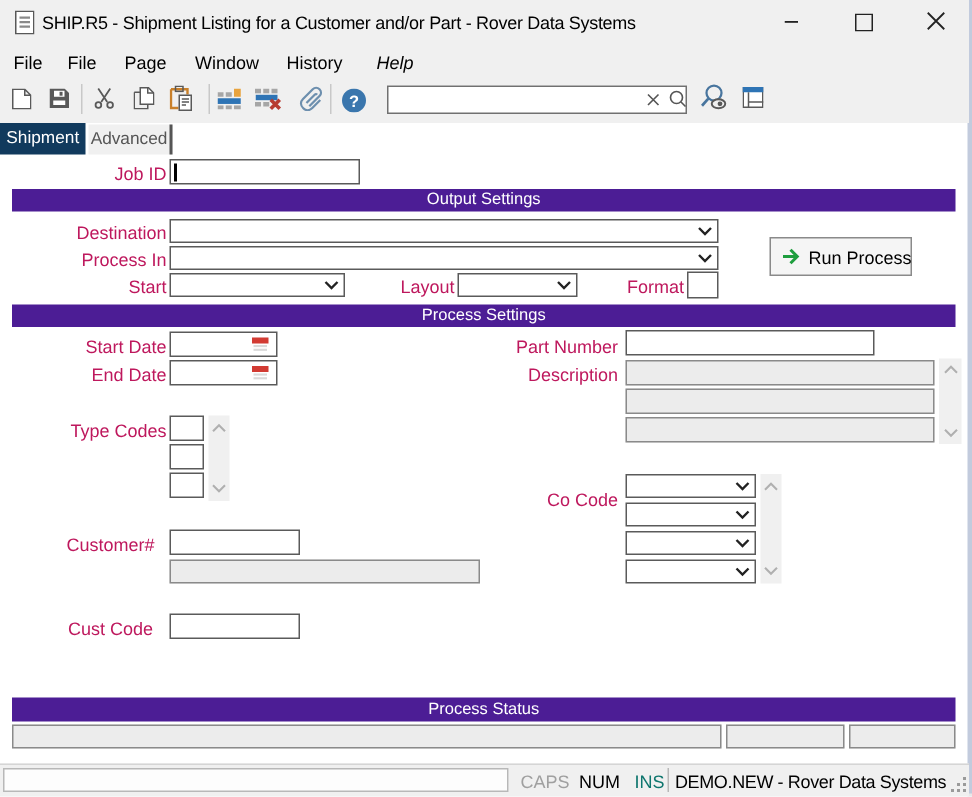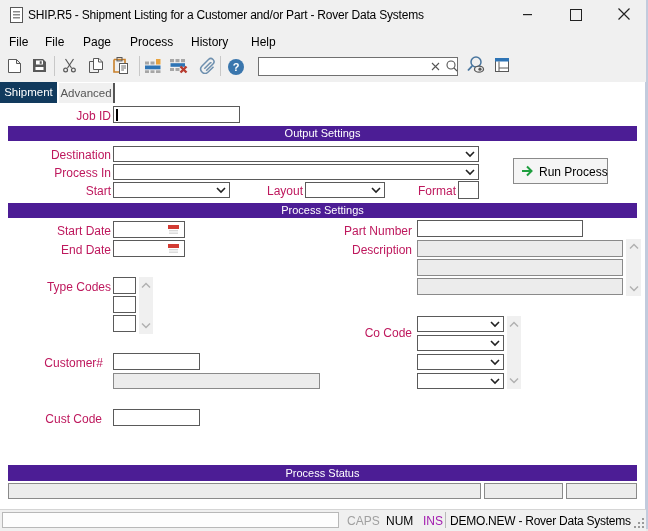--- a/index.html
+++ b/index.html
@@ -41,23 +41,23 @@
       <rect x="0.5" y="0.5" width="11" height="11" fill="none" stroke="#222"></rect>
     </svg>
   <svg class="abs" style="left:618px;top:8px" width="12" height="12">
       <path d="M0.5 0.5 L11.5 11.5 M11.5 0.5 L0.5 11.5" stroke="#222" stroke-width="1.2"></path>
     </svg>
 
   <div class="abs" style="left:0;top:30px;width:646px;height:22px;background:#f0f0f0;"></div>
   <div class="abs" style="top:35px;left:9px;font-size:12px;">File</div>
   <div class="abs" style="top:35px;left:45px;font-size:12px;">File</div>
   <div class="abs" style="top:35px;left:83px;font-size:12px;">Page</div>
-  <div class="abs" style="top:35px;left:130px;font-size:12px;">Process</div>
+  <div class="abs" style="top:35px;left:130px;font-size:12px;">Window</div>
   <div class="abs" style="top:35px;left:191px;font-size:12px;">History</div>
-  <div class="abs" style="top:35px;left:251px;font-size:12px;">Help</div>
+  <div class="abs" style="top:35px;left:251px;font-size:12px;font-style:italic;">Help</div>
 
   <div class="abs" style="left:0;top:52px;width:646px;height:30px;background:#f0f0f0;"></div>
 
   <svg class="abs" style="left:8px;top:59px" width="13" height="14" viewBox="0 0 13 14">
     <path d="M0.5 0.5 L8.5 0.5 L12.5 4.5 L12.5 13.5 L0.5 13.5 Z M8.5 0.5 L8.5 4.5 L12.5 4.5" fill="#fff" stroke="#595959" stroke-width="1"></path>
   </svg>
 
   <svg class="abs" style="left:33px;top:59px" width="13" height="13" viewBox="0 0 13 13">
     <path d="M0 0 H10 L13 3 V13 H0 Z" fill="#595959"></path>
     <rect x="3" y="1.5" width="7" height="4" fill="#fff"></rect>
@@ -273,21 +273,21 @@
 
   <div class="bar" style="top:465px;height:16px;line-height:16px;">Process Status</div>
   <div class="dis" style="left:8px;top:483px;width:473px;height:16px;"></div>
   <div class="dis" style="left:484px;top:483px;width:79px;height:16px;"></div>
   <div class="dis" style="left:566px;top:483px;width:71px;height:16px;"></div>
 
   <div class="abs" style="left:0;top:509px;width:646px;height:22px;background:#f0f0f0;border-top:1px solid #d5d5d5;"></div>
   <div class="abs" style="left:2px;top:512px;width:337px;height:16px;background:#fdfdfd;border:1px solid #b8b8b8;"></div>
   <div class="abs" style="left:347px;top:514px;font-size:12px;color:#a0a0a0;">CAPS</div>
   <div class="abs" style="left:386px;top:514px;font-size:12px;color:#000;">NUM</div>
-  <div class="abs" style="left:423px;top:514px;font-size:12px;color:#a21caf;">INS</div>
+  <div class="abs" style="left:423px;top:514px;font-size:12px;color:#0f766e;">INS</div>
   <div class="abs" style="left:445px;top:512px;width:1px;height:16px;background:#b8b8b8;"></div>
   <div class="abs" style="left:450px;top:514px;font-size:12px;color:#000;letter-spacing:-0.25px;">DEMO.NEW - Rover Data Systems</div>
   <svg class="abs" style="left:634px;top:518px" width="11" height="11">
     <g fill="#9a9a9a">
         <rect x="8" y="0" width="2" height="2"></rect>
         <rect x="8" y="4" width="2" height="2"></rect>
         <rect x="8" y="8" width="2" height="2"></rect>
         <rect x="4" y="4" width="2" height="2"></rect>
         <rect x="4" y="8" width="2" height="2"></rect>
         <rect x="0" y="8" width="2" height="2"></rect>

